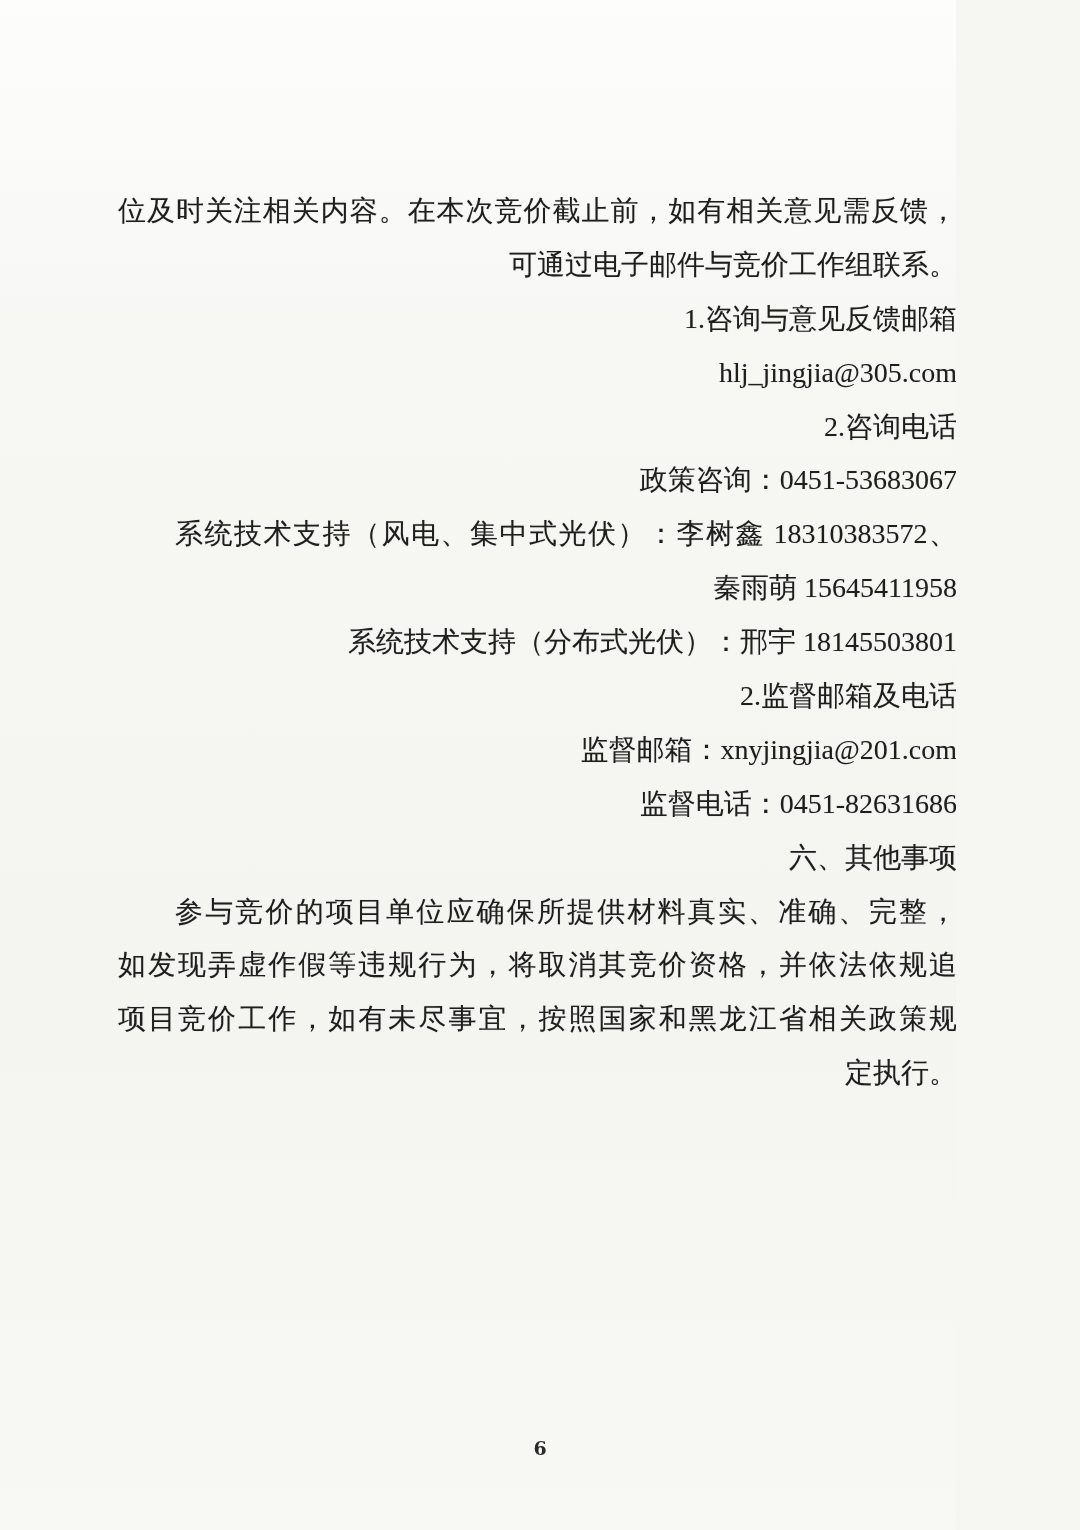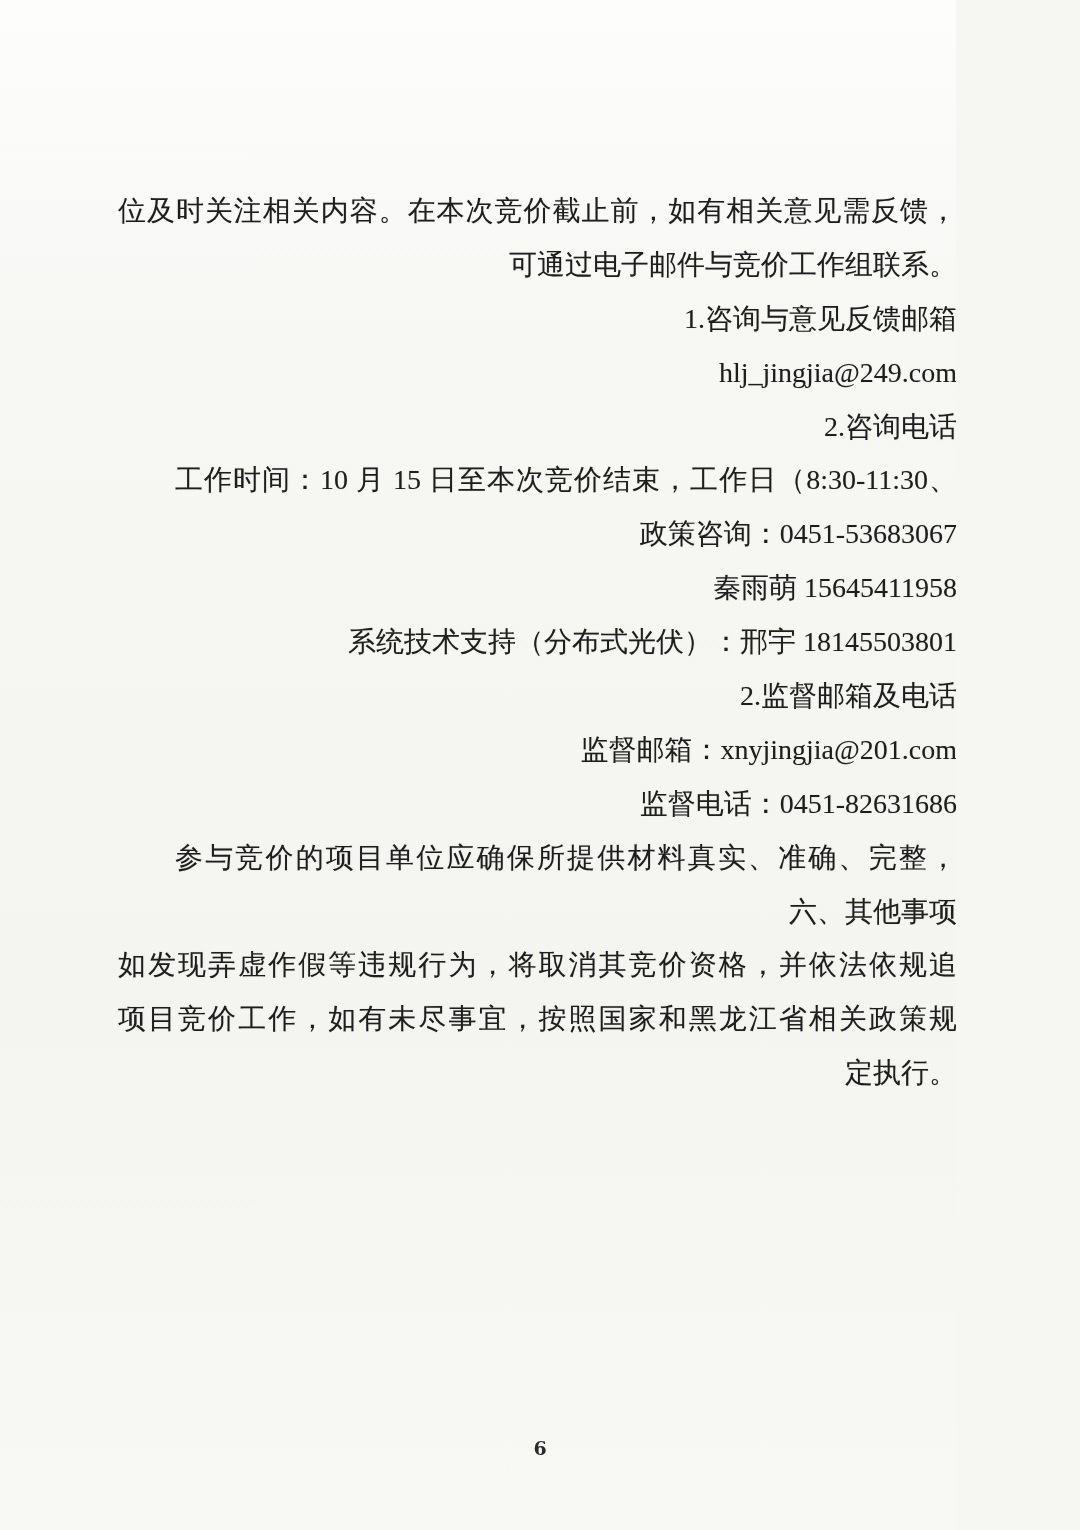--- a/index.html
+++ b/index.html
@@ -55,29 +55,29 @@
   }
 </style>
 </head>
 <body>
 
 <div class="page">
   <div class="content">
     <div class="line fill">位及时关注相关内容。在本次竞价截止前，如有相关意见需反馈，</div>
     <div class="line">可通过电子邮件与竞价工作组联系。</div>
     <div class="line indent">1.咨询与意见反馈邮箱</div>
-    <div class="line indent">hlj_jingjia@249.com</div>
+    <div class="line indent">hlj_jingjia@305.com</div>
     <div class="line indent">2.咨询电话</div>
-    <div class="line indent fill">工作时间：10 月 15 日至本次竞价结束，工作日（8:30-11:30、</div>
     <div class="line indent">政策咨询：0451-53683067</div>
+    <div class="line indent fill">系统技术支持（风电、集中式光伏）：李树鑫 18310383572、</div>
     <div class="line">秦雨萌 15645411958</div>
     <div class="line indent">系统技术支持（分布式光伏）：邢宇 18145503801</div>
     <div class="line indent">2.监督邮箱及电话</div>
     <div class="line indent">监督邮箱：xnyjingjia@201.com</div>
     <div class="line indent">监督电话：0451-82631686</div>
+    <div class="line indent">六、其他事项</div>
     <div class="line indent fill">参与竞价的项目单位应确保所提供材料真实、准确、完整，</div>
-    <div class="line indent">六、其他事项</div>
     <div class="line fill">如发现弄虚作假等违规行为，将取消其竞价资格，并依法依规追</div>
     <div class="line fill">项目竞价工作，如有未尽事宜，按照国家和黑龙江省相关政策规</div>
     <div class="line">定执行。</div>
   </div>
   <div class="page-number">6</div>
 </div>
 
 </body></html>

